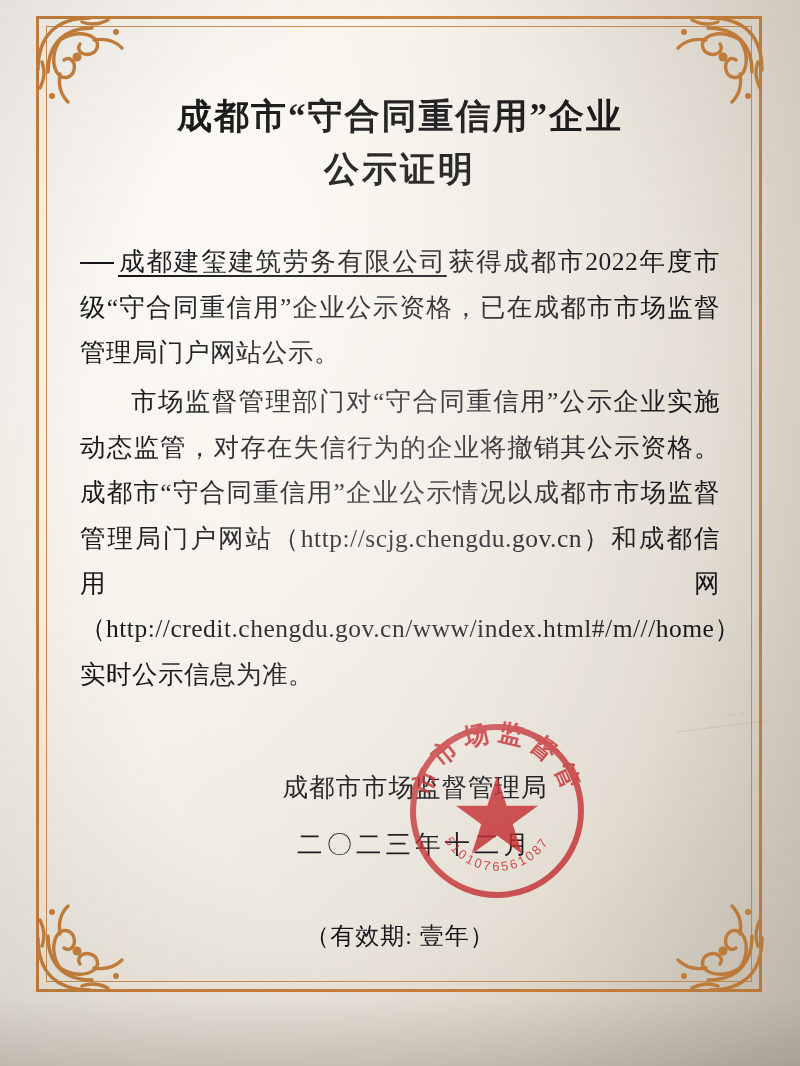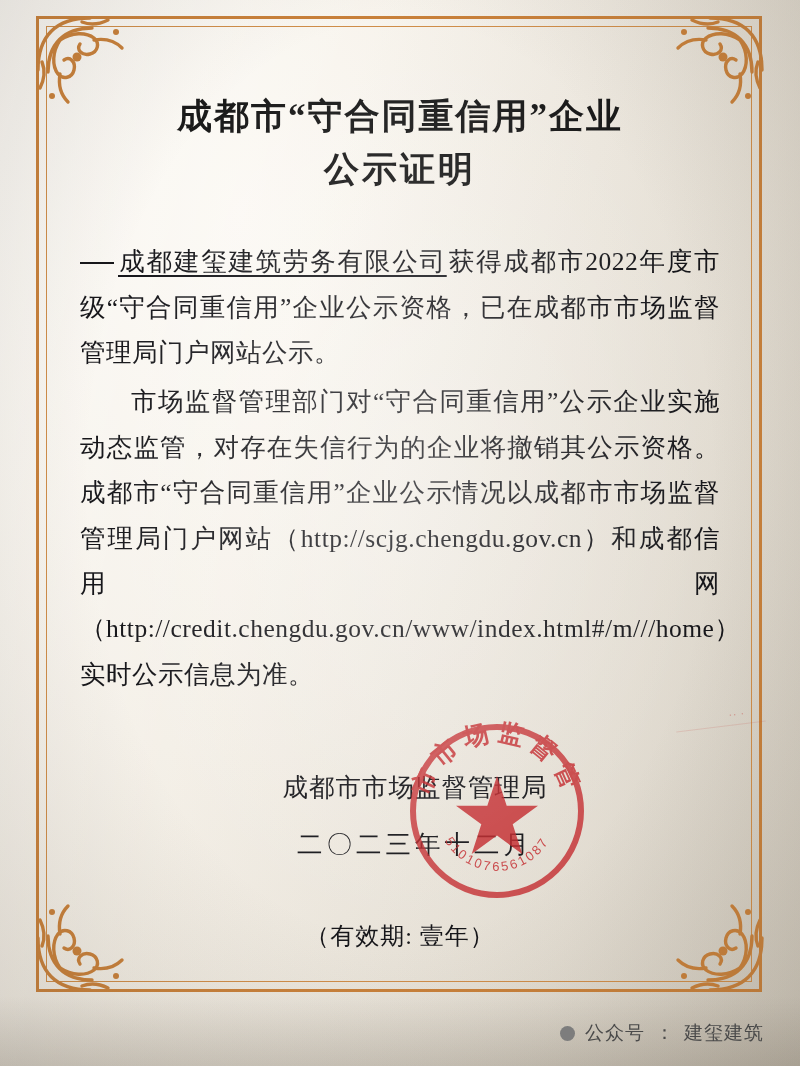--- a/index.html
+++ b/index.html
@@ -321,20 +321,14 @@
   </div>
 
   <div class="red-scribble" id="scribble1">·· ·</div>
   <div class="red-scribble" id="scribble2"></div>
 
   <div id="validity">（有效期: 壹年）</div>
 
   <div id="paper-shade2"></div>
   <div id="bottom-shadow"></div>
 
-  <div id="footer-credit">
-    <span id="footer-dot"></span>
-    <span>公众号</span>
-    <span id="footer-sep">：</span>
-    <span>建玺建筑</span>
-  </div>
 
 </div>
 
 </body></html>

